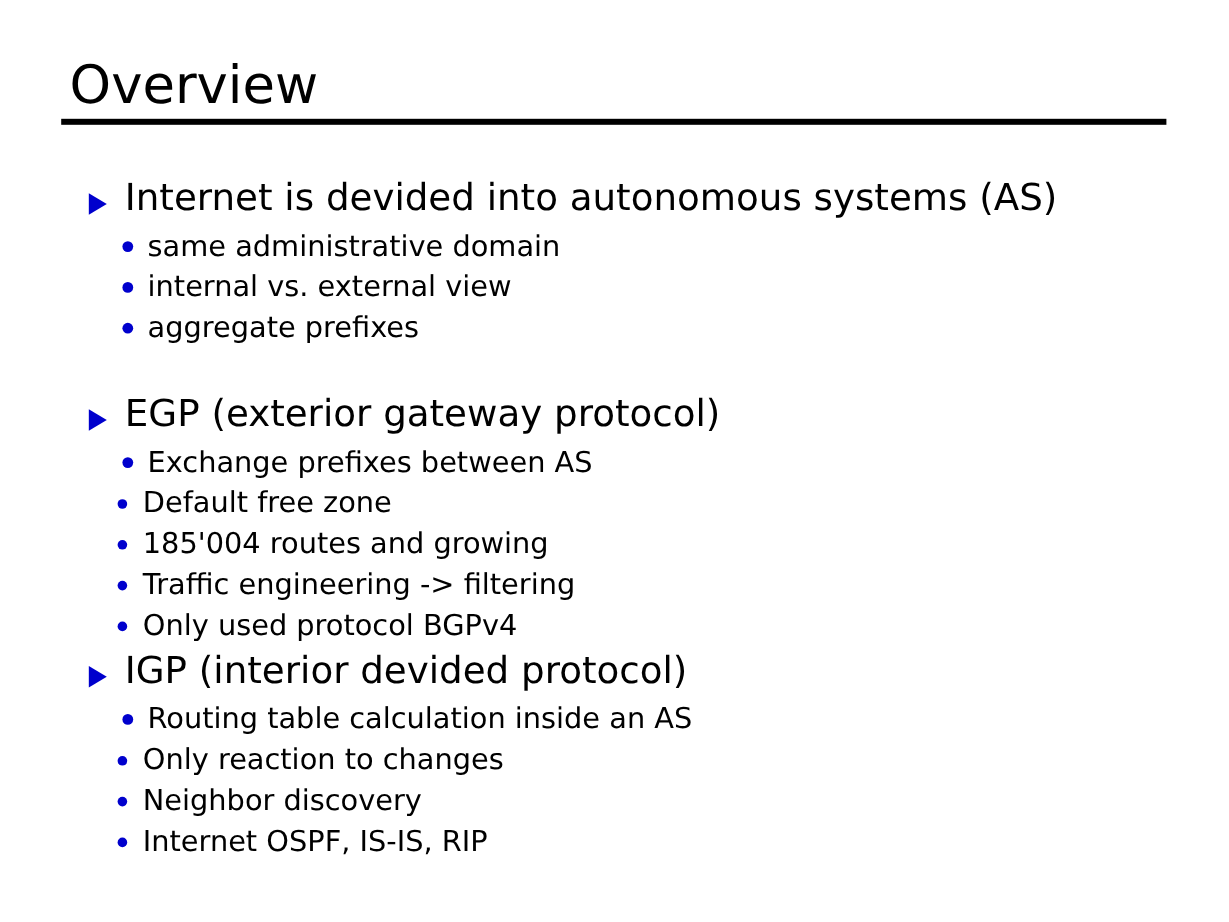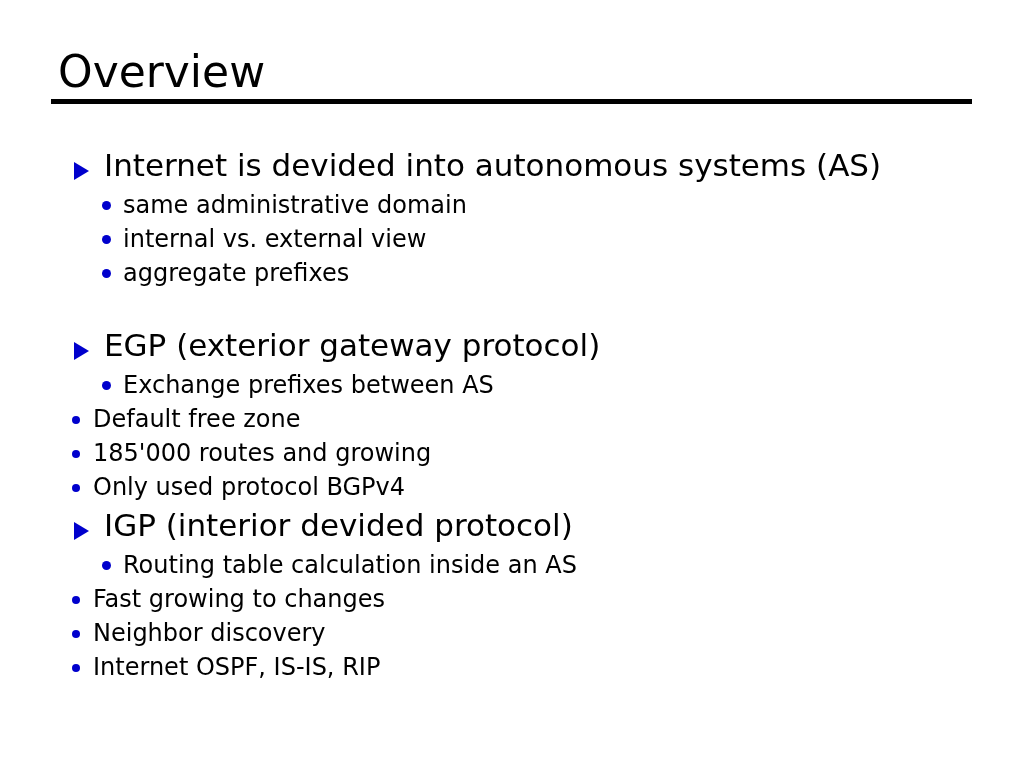--- a/index.html
+++ b/index.html
@@ -105,21 +105,21 @@
     top: -3px;
   }
   .lvl2 .txt {
     font-size: 24px;
     line-height: 30px;
     text-align: center;
   }
 
   
   .lvl3 {
-    padding-left: 72px;
+    padding-left: 98px;
     height: 34px;
   }
   .lvl3 .marker {
     width: 21px;
     flex: 0 0 21px;
   }
   .dot3 {
     display: inline-block;
     width: 8px;
     height: 8px;
@@ -182,42 +182,46 @@
       <span class="txt">Exchange prefixes between AS</span>
     </div>
 
     <div class="row lvl3">
       <span class="marker"><span class="dot3"></span></span>
       <span class="txt">Default free zone</span>
     </div>
 
     <div class="row lvl3">
       <span class="marker"><span class="dot3"></span></span>
-      <span class="txt">185'000 routes and growing</span>
-    </div>
-
+      <span class="txt">185'004 routes and growing</span>
+    </div>
+
+    <div class="row lvl3">
+      <span class="marker"><span class="dot3"></span></span>
+      <span class="txt">Traffic engineering -&gt; filtering</span>
+    </div>
 
     <div class="row lvl3">
       <span class="marker"><span class="dot3"></span></span>
       <span class="txt">Only used protocol BGPv4</span>
     </div>
 
     <div class="row lvl1">
       <span class="marker"><span class="tri"></span></span>
       <span class="txt">IGP (interior devided protocol)</span>
     </div>
 
     <div class="row lvl2">
       <span class="marker"><span class="dot2"></span></span>
       <span class="txt">Routing table calculation inside an AS</span>
     </div>
 
     <div class="row lvl3">
       <span class="marker"><span class="dot3"></span></span>
-      <span class="txt">Fast growing to changes</span>
+      <span class="txt">Only reaction to changes</span>
     </div>
 
     <div class="row lvl3">
       <span class="marker"><span class="dot3"></span></span>
       <span class="txt">Neighbor discovery</span>
     </div>
 
     <div class="row lvl3">
       <span class="marker"><span class="dot3"></span></span>
       <span class="txt">Internet OSPF, IS-IS, RIP</span>

